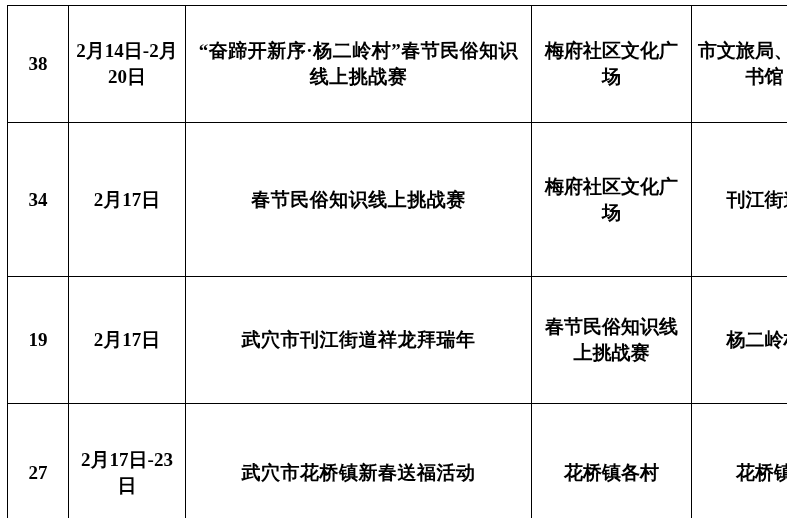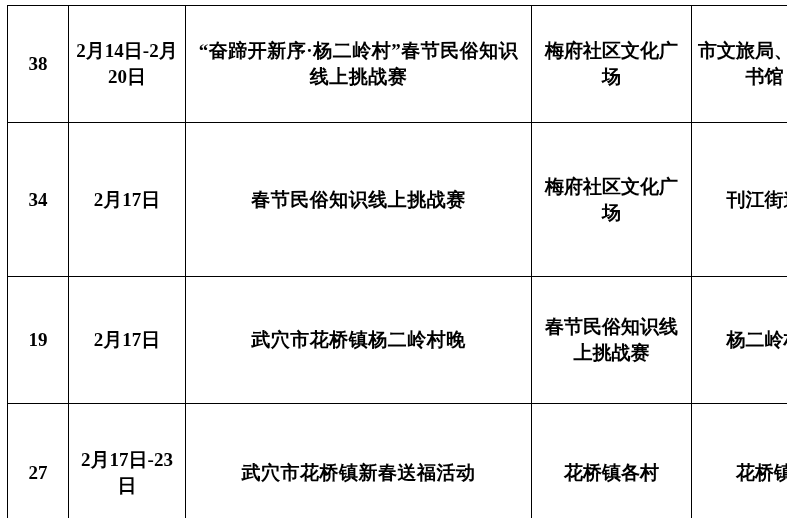--- a/index.html
+++ b/index.html
@@ -69,21 +69,21 @@
       <tr class="row-25">
         <td class="col-index">34</td>
         <td class="col-date">2月17日</td>
         <td class="col-name">春节民俗知识线上挑战赛</td>
         <td class="col-place">梅府社区文化广场</td>
         <td class="col-org">刊江街道</td>
       </tr>
       <tr class="row-26">
         <td class="col-index">19</td>
         <td class="col-date">2月17日</td>
-        <td class="col-name">武穴市花桥镇杨二岭村晚</td>
+        <td class="col-name">武穴市刊江街道祥龙拜瑞年</td>
         <td class="col-place">春节民俗知识线上挑战赛</td>
         <td class="col-org">杨二岭村</td>
       </tr>
       <tr class="row-27">
         <td class="col-index">27</td>
         <td class="col-date">2月17日-23日</td>
         <td class="col-name">武穴市花桥镇新春送福活动</td>
         <td class="col-place">花桥镇各村</td>
         <td class="col-org">花桥镇</td>
       </tr>

